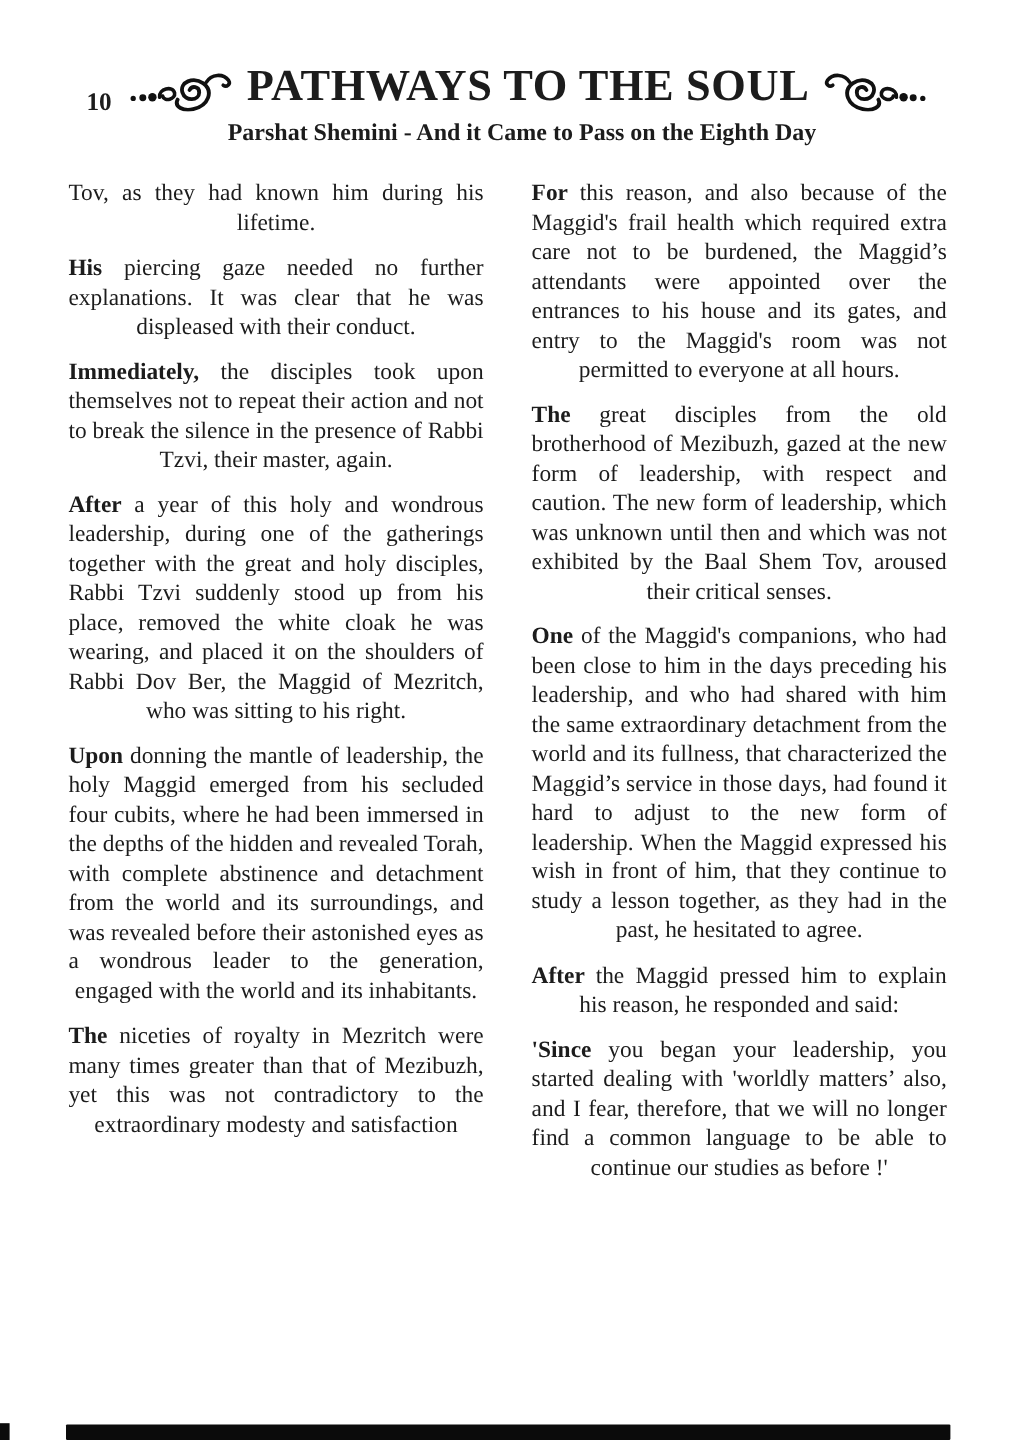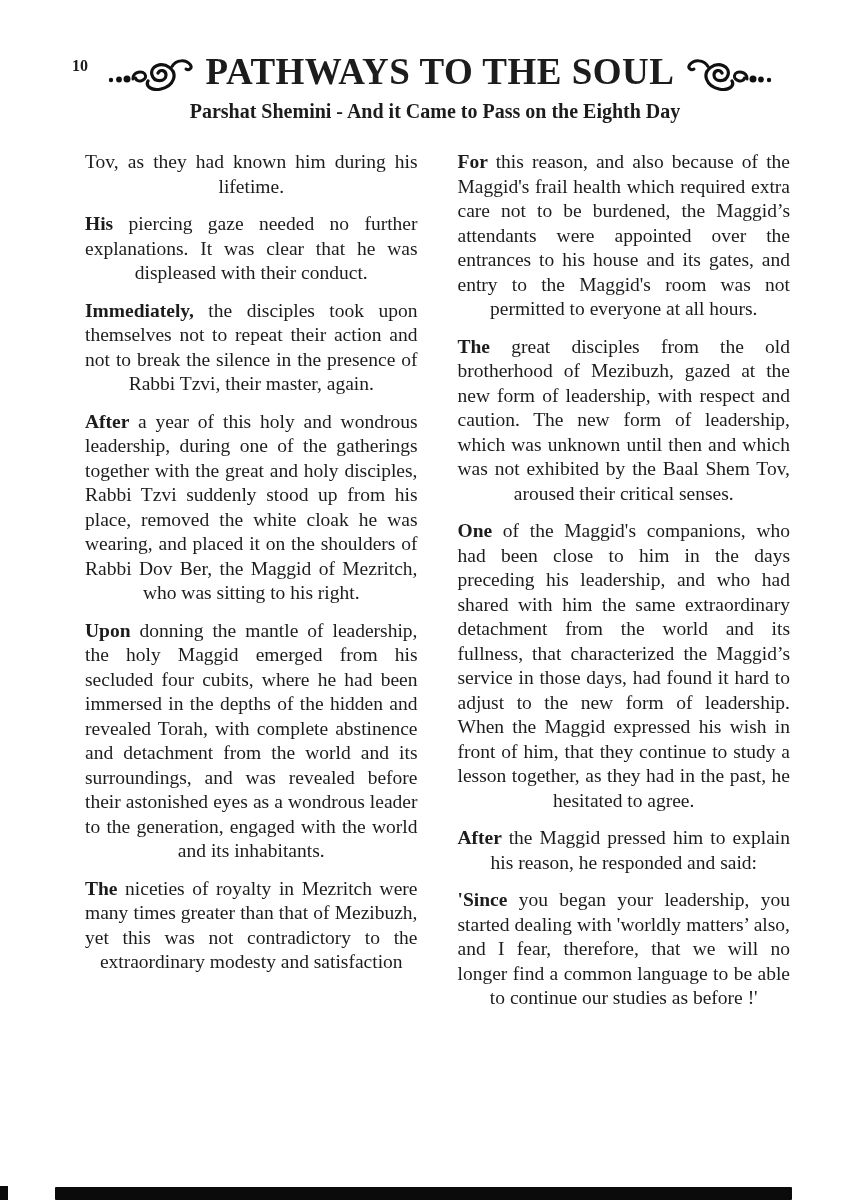--- a/index.html
+++ b/index.html
@@ -10,27 +10,27 @@
     margin: 0 auto;
     background: #ffffff;
     font-family: "Liberation Serif", serif;
     color: #1c1c1c;
     overflow: hidden;
   }
   .header { position: relative; padding-top: 50px; }
   .page-num {
     position: absolute;
     left: 72px;
-    top: 57px;
-    font-size: 16px;
+    top: 73px;
+    font-size: 21px;
     font-weight: bold;
   }
   .title-row {
     display: flex;
-    align-items: center;
+    align-items: flex-end;
     justify-content: center;
     gap: 8px;
     margin-left: 34px;
   }
   .title {
     margin: 0;
     font-size: 37px;
     font-weight: bold;
     letter-spacing: 0.5px;
     white-space: nowrap;
@@ -40,21 +40,21 @@
   .subtitle {
     margin: 7px 0 0 0;
     text-align: center;
     font-size: 20px;
     font-weight: bold;
     padding-left: 24px;
   }
   .columns {
     display: flex;
     gap: 40px;
-    padding: 27px 56px 0 85px;
+    padding: 27px 56px 0 57px;
   }
   .col { width: 346px; }
   p.para {
     margin: 0 0 13px 0;
     font-size: 19.5px;
     line-height: 24.5px;
     text-align: justify;
     text-align-last: center;
   }
   p.para b.lead { font-weight: bold; }

